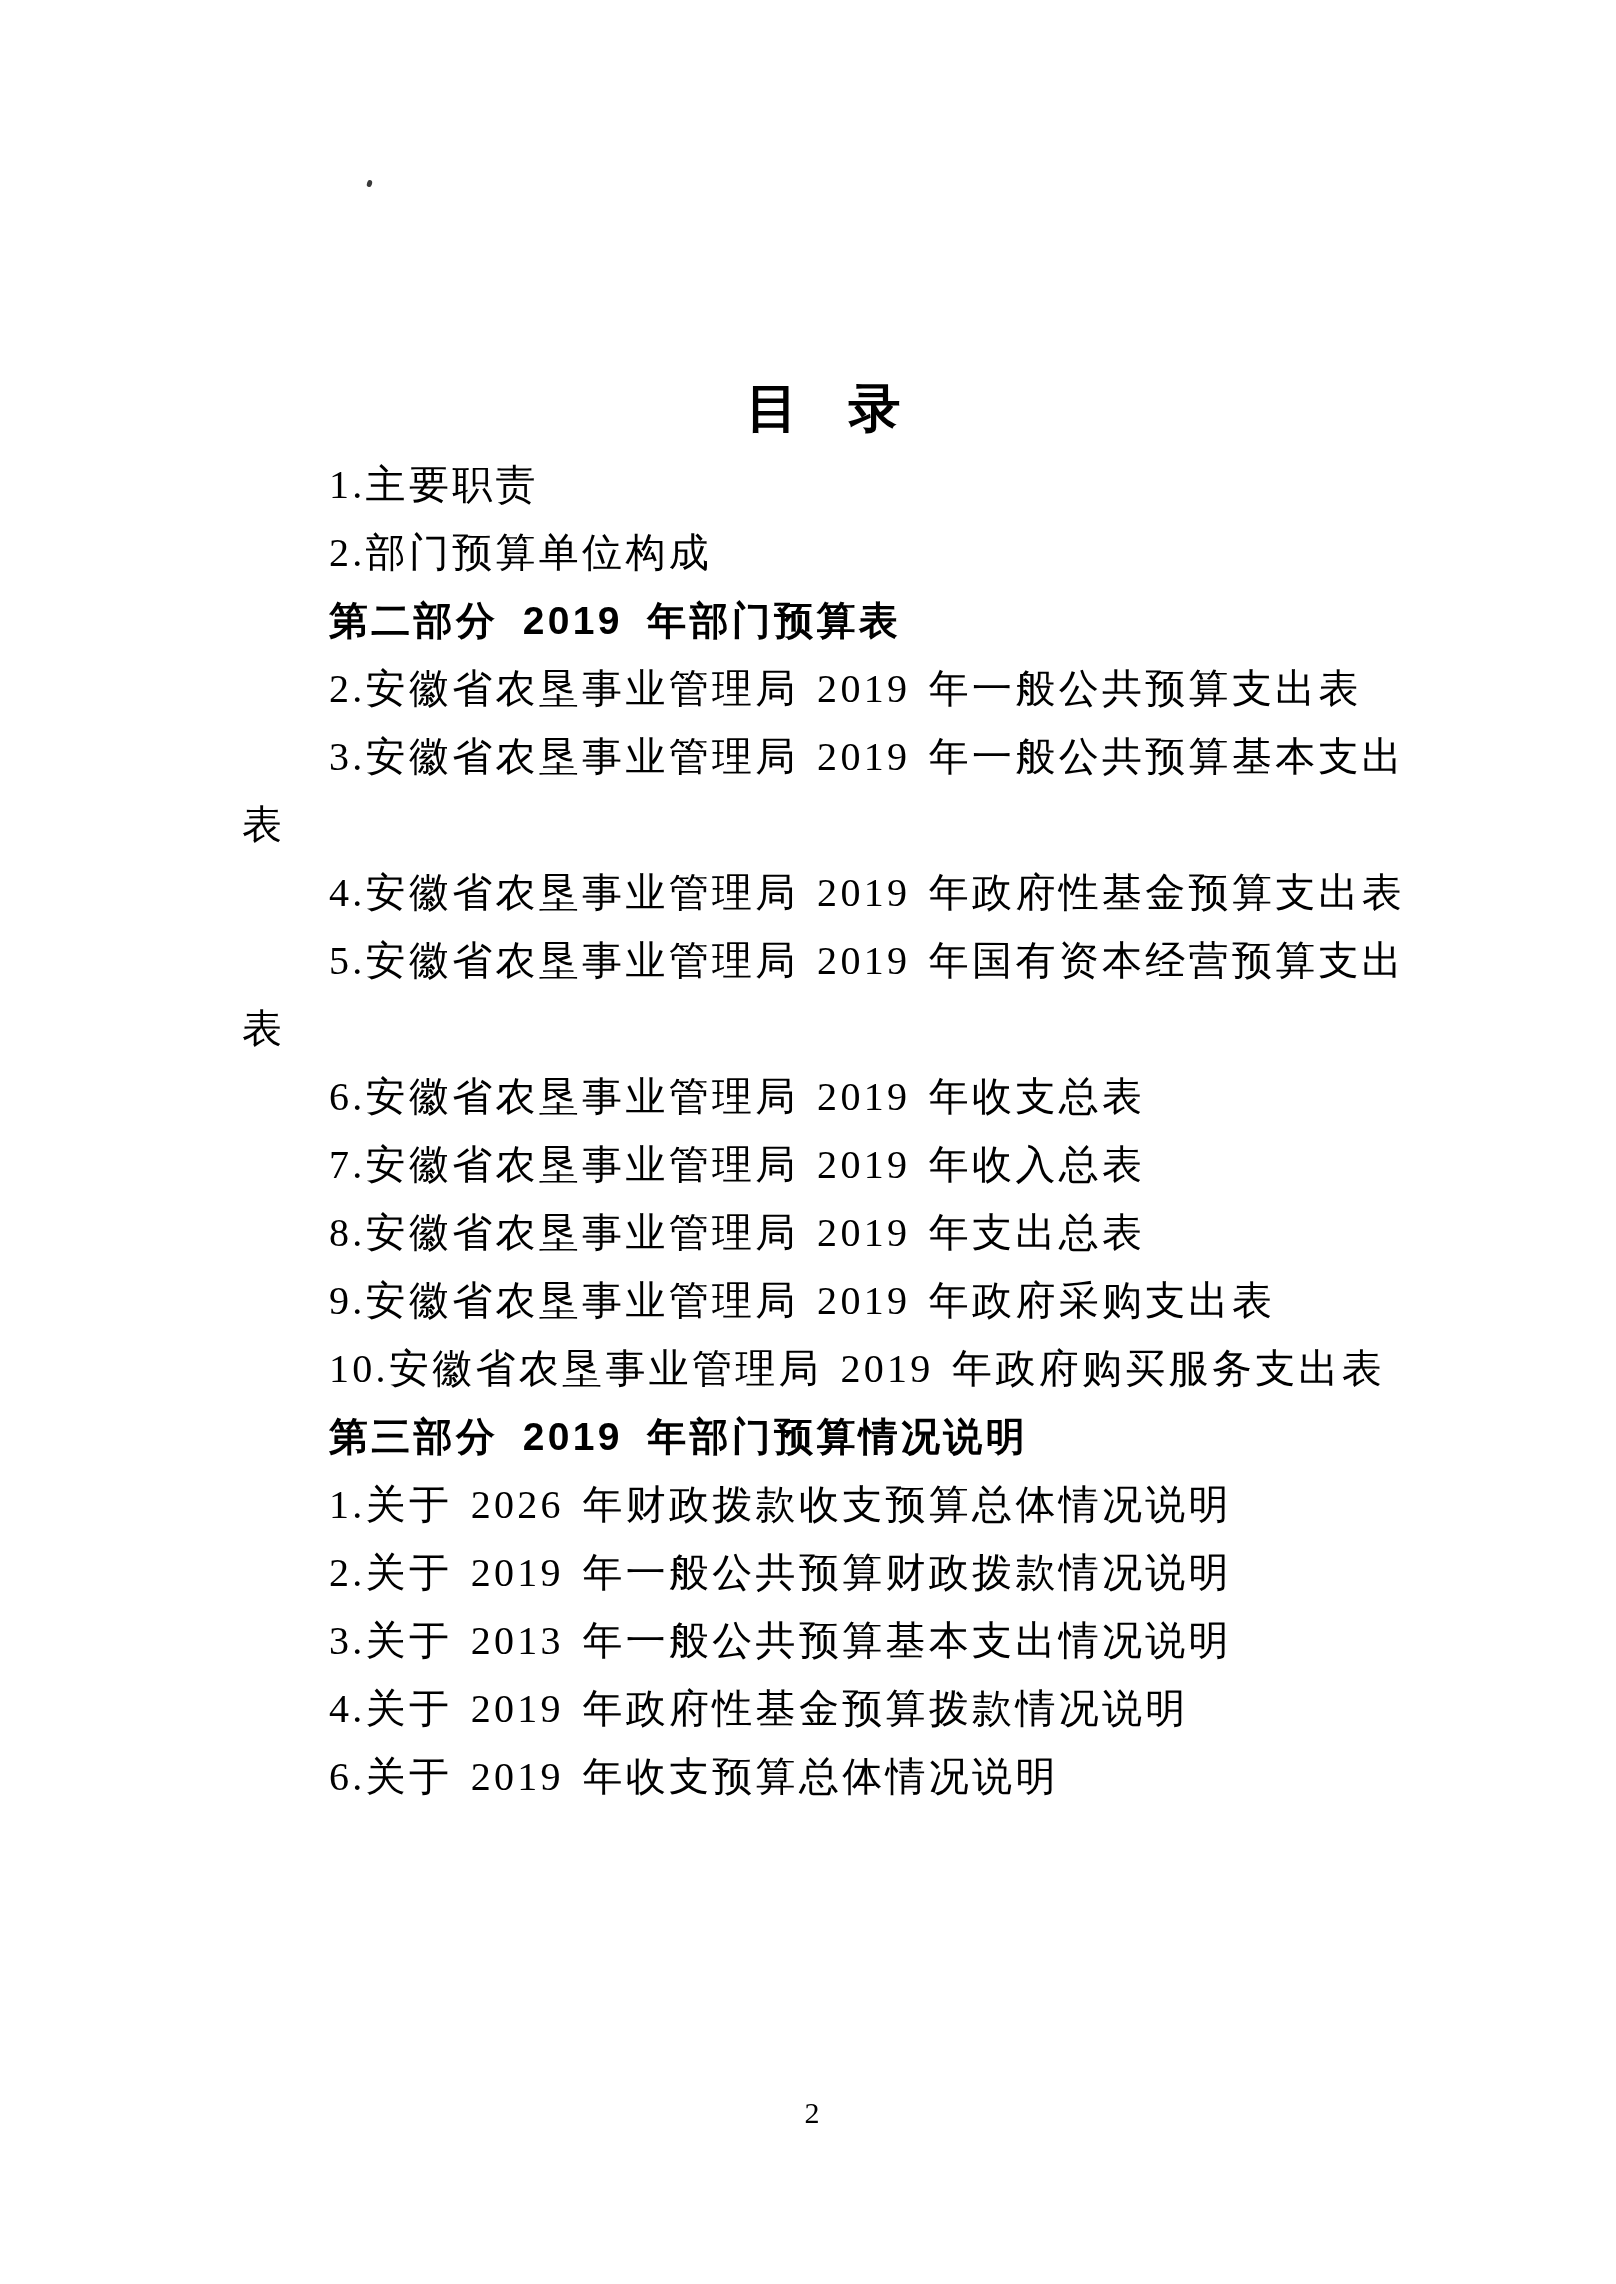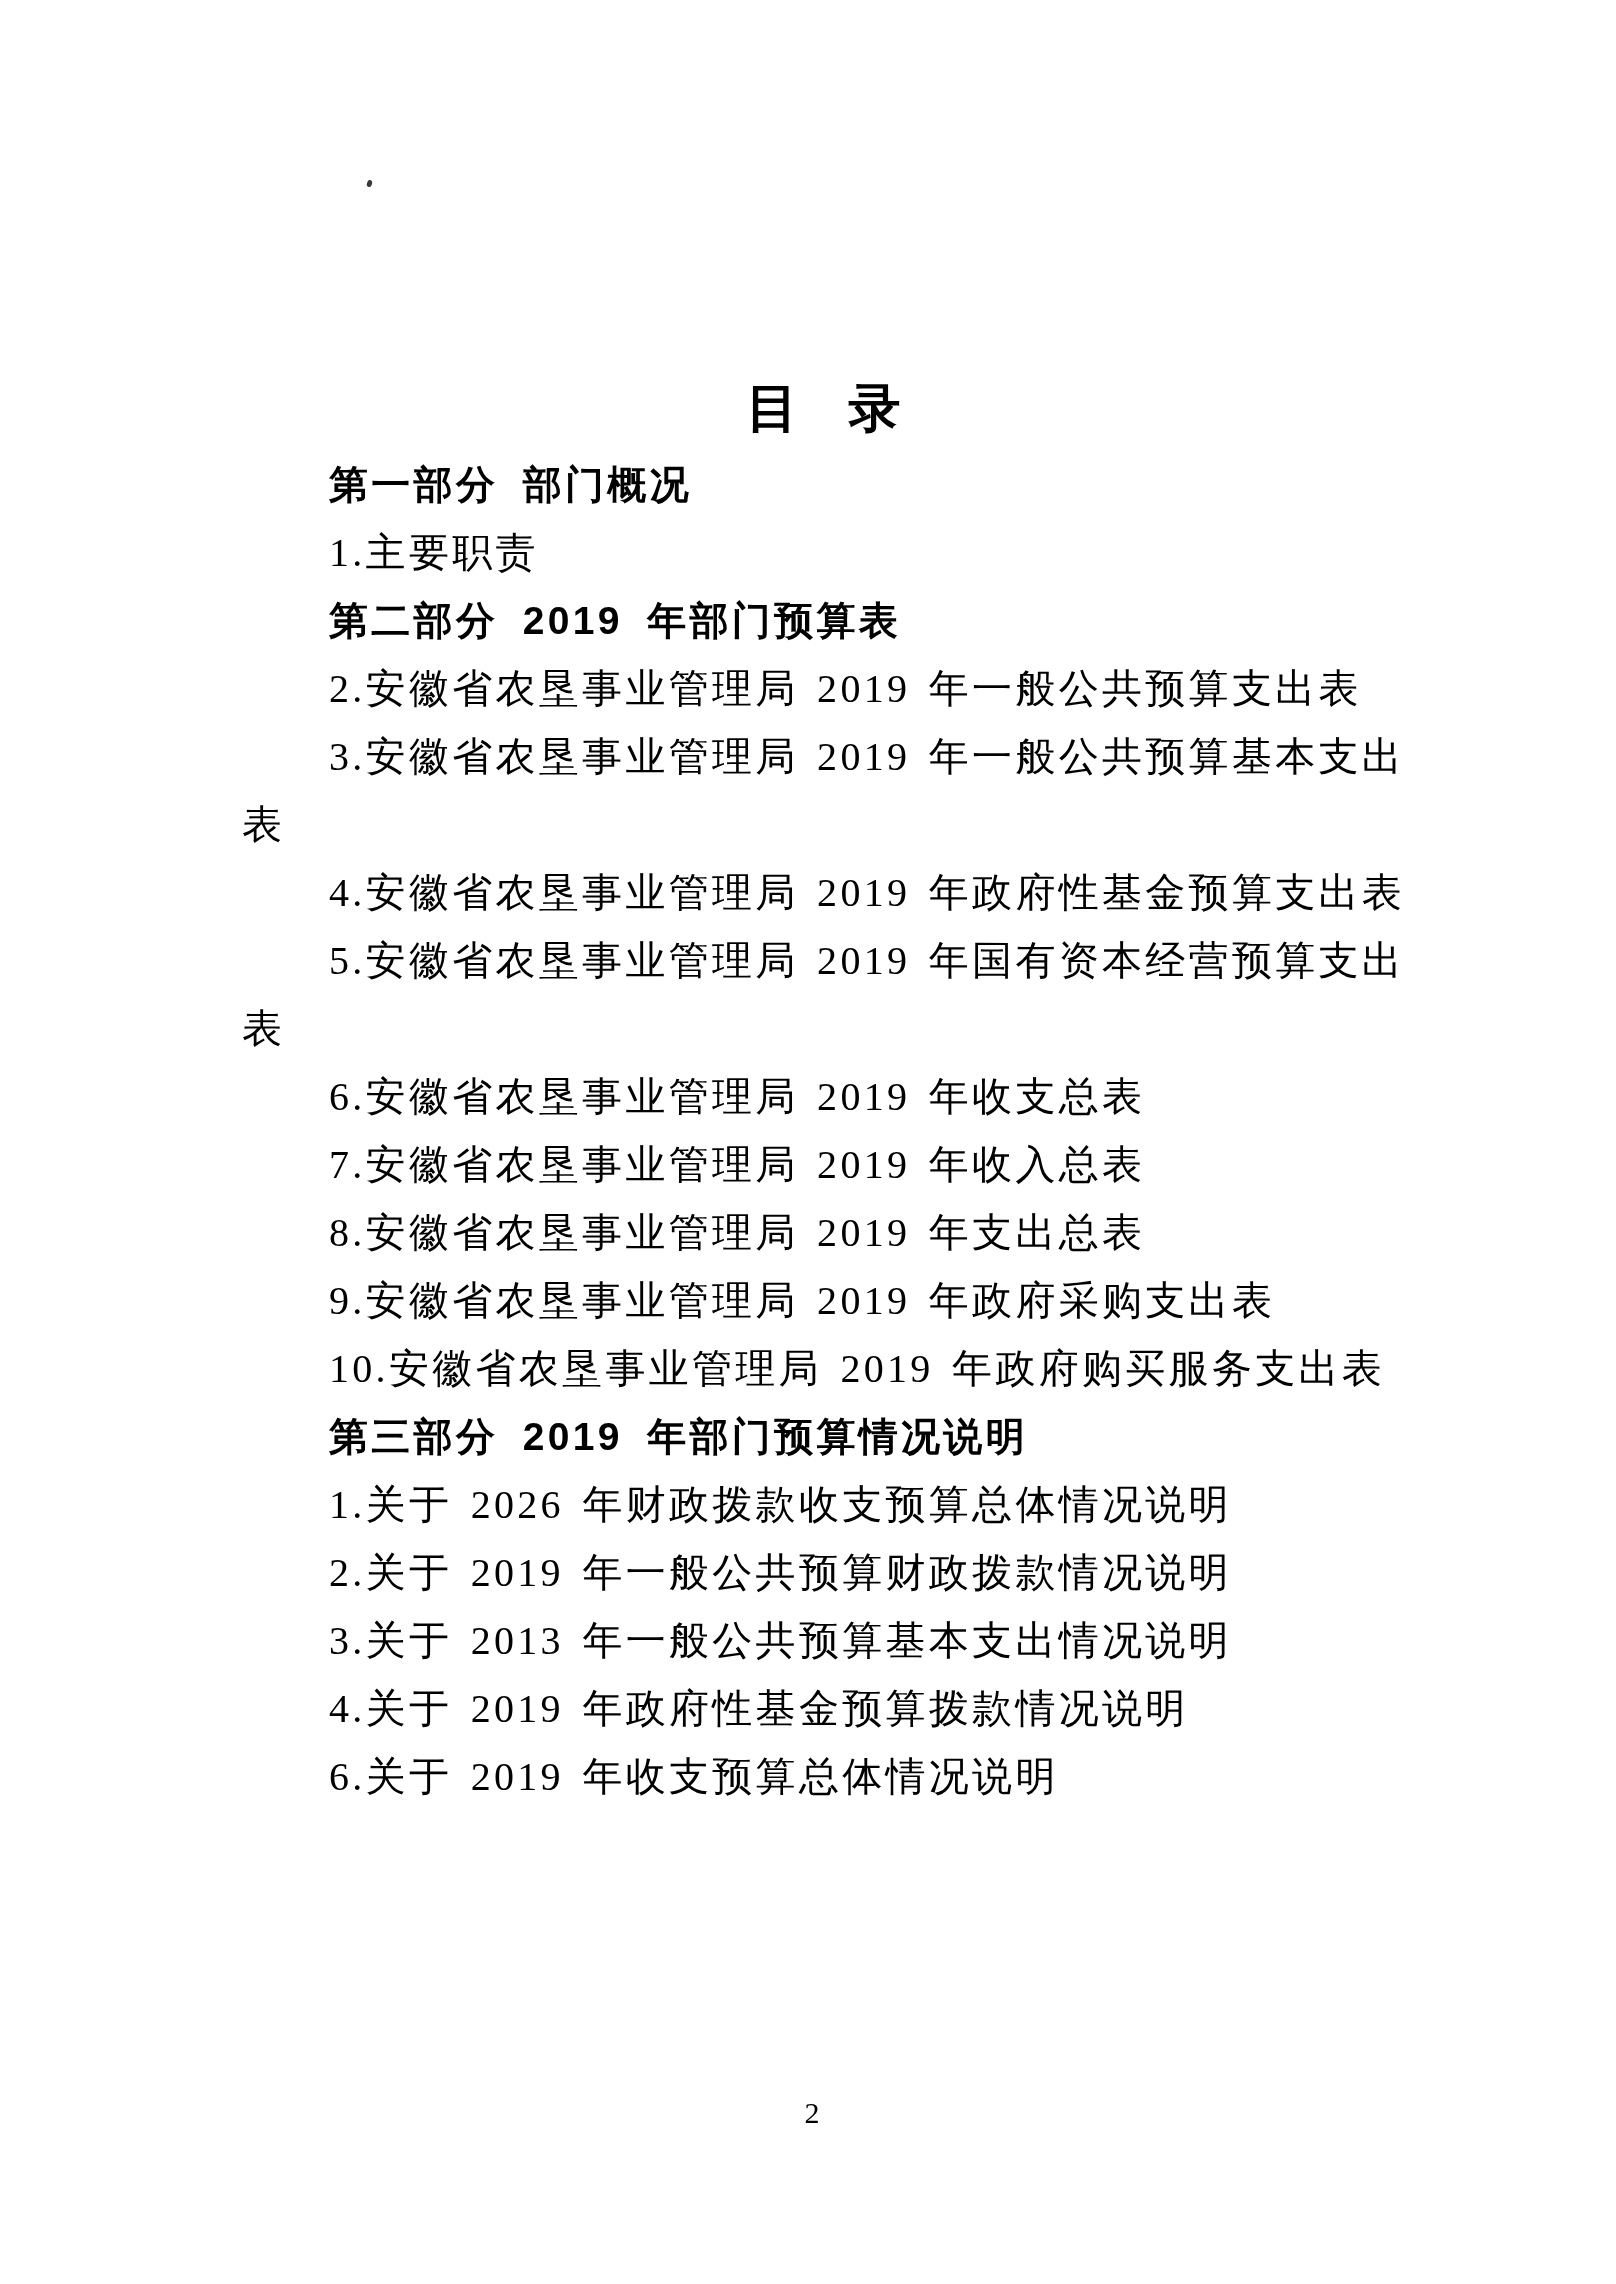--- a/index.html
+++ b/index.html
@@ -78,22 +78,22 @@
 </head>
 <body>
 
 <div class="page">
 
   <div class="speck"></div>
 
   <h1 class="title">目 录</h1>
 
   <div class="toc">
-    <div class="line heading indent">第一部分 部门概况</div>
     <div class="line item indent">1.主要职责</div>
+    <div class="line item indent">2.部门预算单位构成</div>
     <div class="line heading indent">第二部分 2019 年部门预算表</div>
     <div class="line item indent">2.安徽省农垦事业管理局 2019 年一般公共预算支出表</div>
     <div class="line item indent">3.安徽省农垦事业管理局 2019 年一般公共预算基本支出</div>
     <div class="line continuation">表</div>
     <div class="line item indent">4.安徽省农垦事业管理局 2019 年政府性基金预算支出表</div>
     <div class="line item indent">5.安徽省农垦事业管理局 2019 年国有资本经营预算支出</div>
     <div class="line continuation">表</div>
     <div class="line item indent">6.安徽省农垦事业管理局 2019 年收支总表</div>
     <div class="line item indent">7.安徽省农垦事业管理局 2019 年收入总表</div>
     <div class="line item indent">8.安徽省农垦事业管理局 2019 年支出总表</div>

